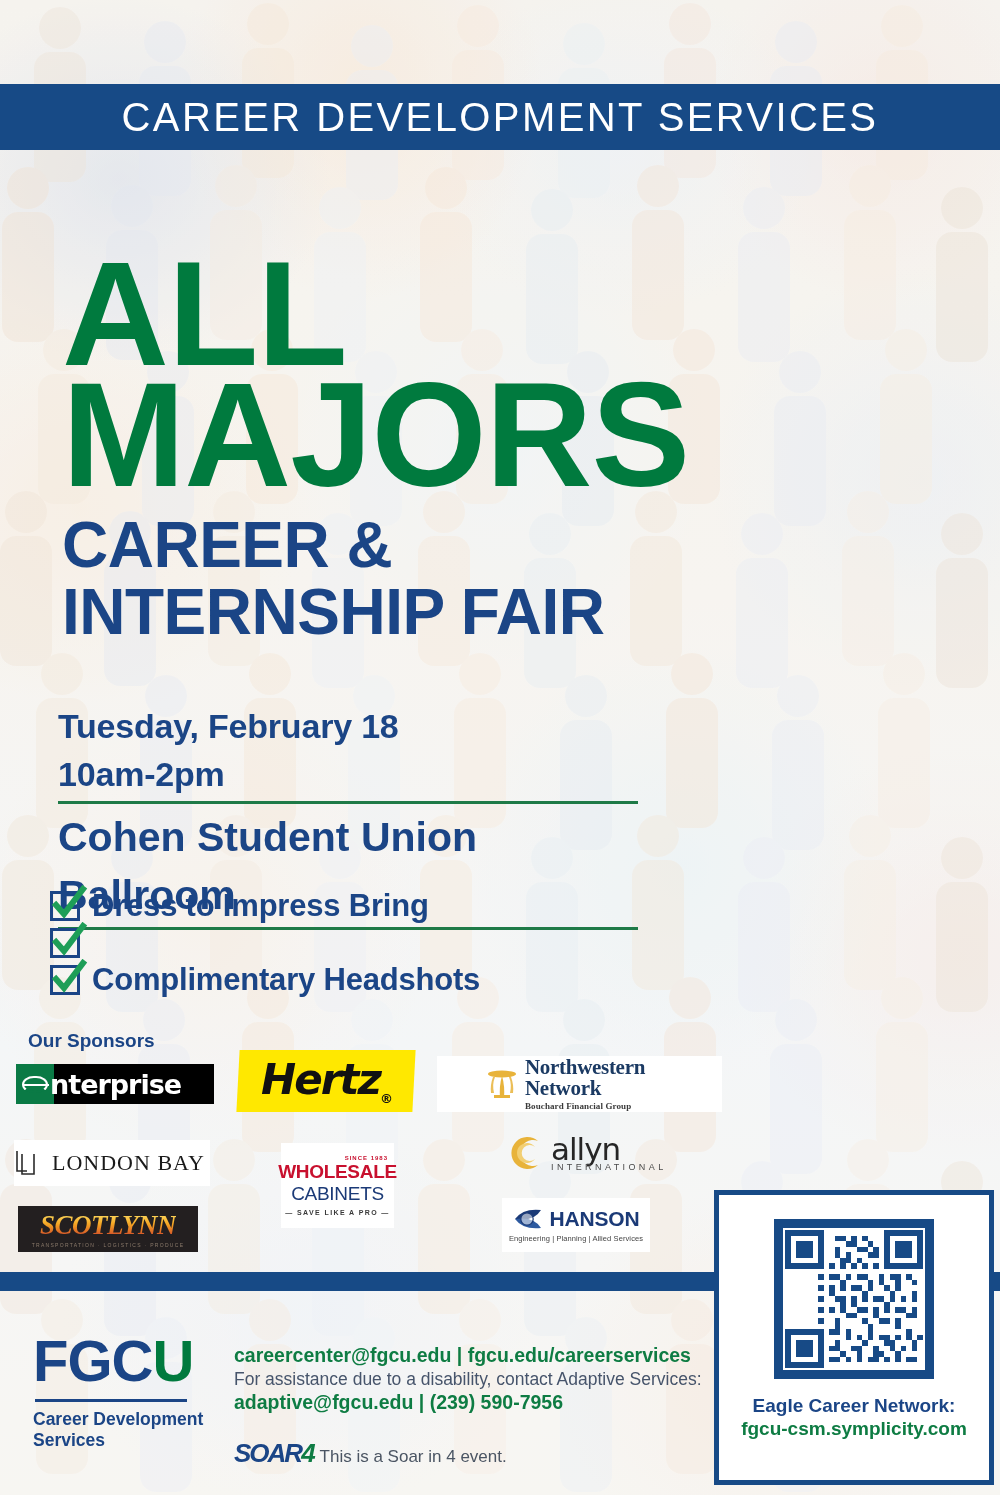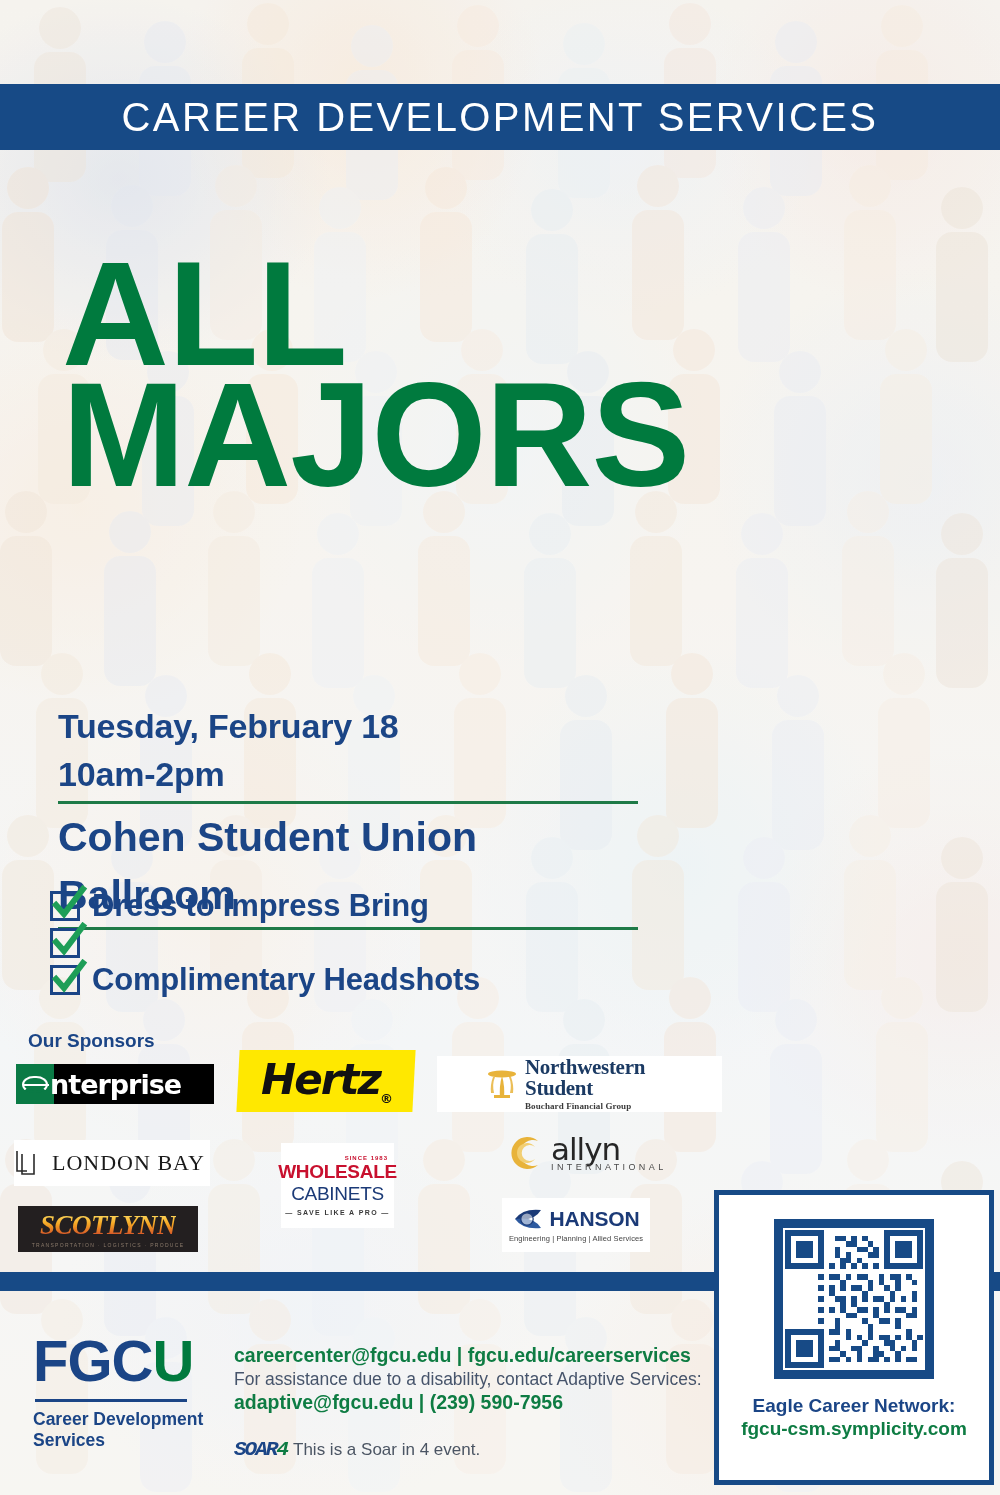--- a/index.html
+++ b/index.html
@@ -213,22 +213,22 @@
   #fgcu .wordmark .b{ color:#1B4586; }
   #fgcu .wordmark .g{ color:#007A3E; }
   #fgcu .hr{ width:152px; height:2.5px; background:#1B4586; margin:9px 0 7px 2px;}
   #fgcu .sub{ color:#1B4586; font-weight:bold; font-size:17.5px; line-height:1.25; }
 
   #contact{ position:absolute; left:234px; top:44px; width:560px; }
   #contact .l1{ color:#0E7C43; font-weight:bold; font-size:19.5px; }
   #contact .l2{ color:#46546b; font-size:17.5px; margin-top:2px; }
   #contact .l3{ color:#0E7C43; font-weight:bold; font-size:19.5px; margin-top:1px;}
   #soar{ position:absolute; left:234px; top:138px; display:flex; align-items:baseline; gap:2px;}
-  #soar .mark{ font-weight:bold; font-size:21px; color:#1B4586; letter-spacing:-2px;
-      font-family:Liberation Mono, monospace; font-style:italic;text-align:right; }
+  #soar .mark{ font-weight:bold; font-size:26px; color:#1B4586; letter-spacing:-2px;
+      font-family:Liberation Sans, sans-serif; font-style:italic;text-align:right; }
   #soar .mark em{ color:#0E7C43; font-style:italic; }
   #soar .note{ color:#4b5563; font-size:17px; margin-left:4px;}
 
   
   #qr-panel{
     position:absolute; left:708px; top:1190px; width:280px; height:295px;
     background:#ffffff; border:5px solid #174A86;
     display:flex; flex-direction:column; align-items:center; padding-top:24px;margin-left:6px;
   }
   #qr-wrap{ width:160px; height:160px; border:9px solid #174A86; background:#fff;
@@ -522,20 +522,24 @@
     </svg>
   </div>
 
   <div id="headline">
     <span class="all">ALL</span>
     <span class="majors">MAJORS</span>
   </div>
 
   <div id="header-bar">
     <div class="txt">CAREER DEVELOPMENT SERVICES</div>
+  </div>
+  <div id="subhead">
+    <span>CAREER &amp;</span>
+    <span>INTERNSHIP FAIR</span>
   </div>
 
   <div id="details">
     <div class="line">Tuesday, February 18</div>
     <div class="line">10am-2pm</div>
     <div class="rule"></div>
     <div class="venue">Cohen Student Union Ballroom</div>
     <div class="rule2"></div>
   </div>
 
@@ -585,21 +589,21 @@
           <ellipse cx="17" cy="7" rx="14" ry="3.4"></ellipse>
           <path d="M17 9 q-3 10 -2 22 h4 q1 -12 -2 -22z"></path>
           <path d="M8 10 q-3 8 -2 16 h3 q-2 -9 1 -16z" opacity=".85"></path>
           <path d="M26 10 q3 8 2 16 h-3 q2 -9 -1 -16z" opacity=".85"></path>
         </g>
         <rect x="9" y="28" width="16" height="3" fill="#E8B33A"></rect>
       </svg>
     </span>
     <span class="nm">
       <b>Northwestern</b>
-      <b>Student</b>
+      <b>Network</b>
       <small>Bouchard Financial Group</small>
     </span>
   </div>
 
   <div class="logo" id="logo-london">
     <span class="mark">
       <svg viewBox="0 0 28 28" width="28" height="28">
         <g fill="none" stroke="#2b2b2b" stroke-width="1.6">
           <path d="M3 2 v20 h10"></path>
           <path d="M8 5 v20 h12 v-20"></path>

